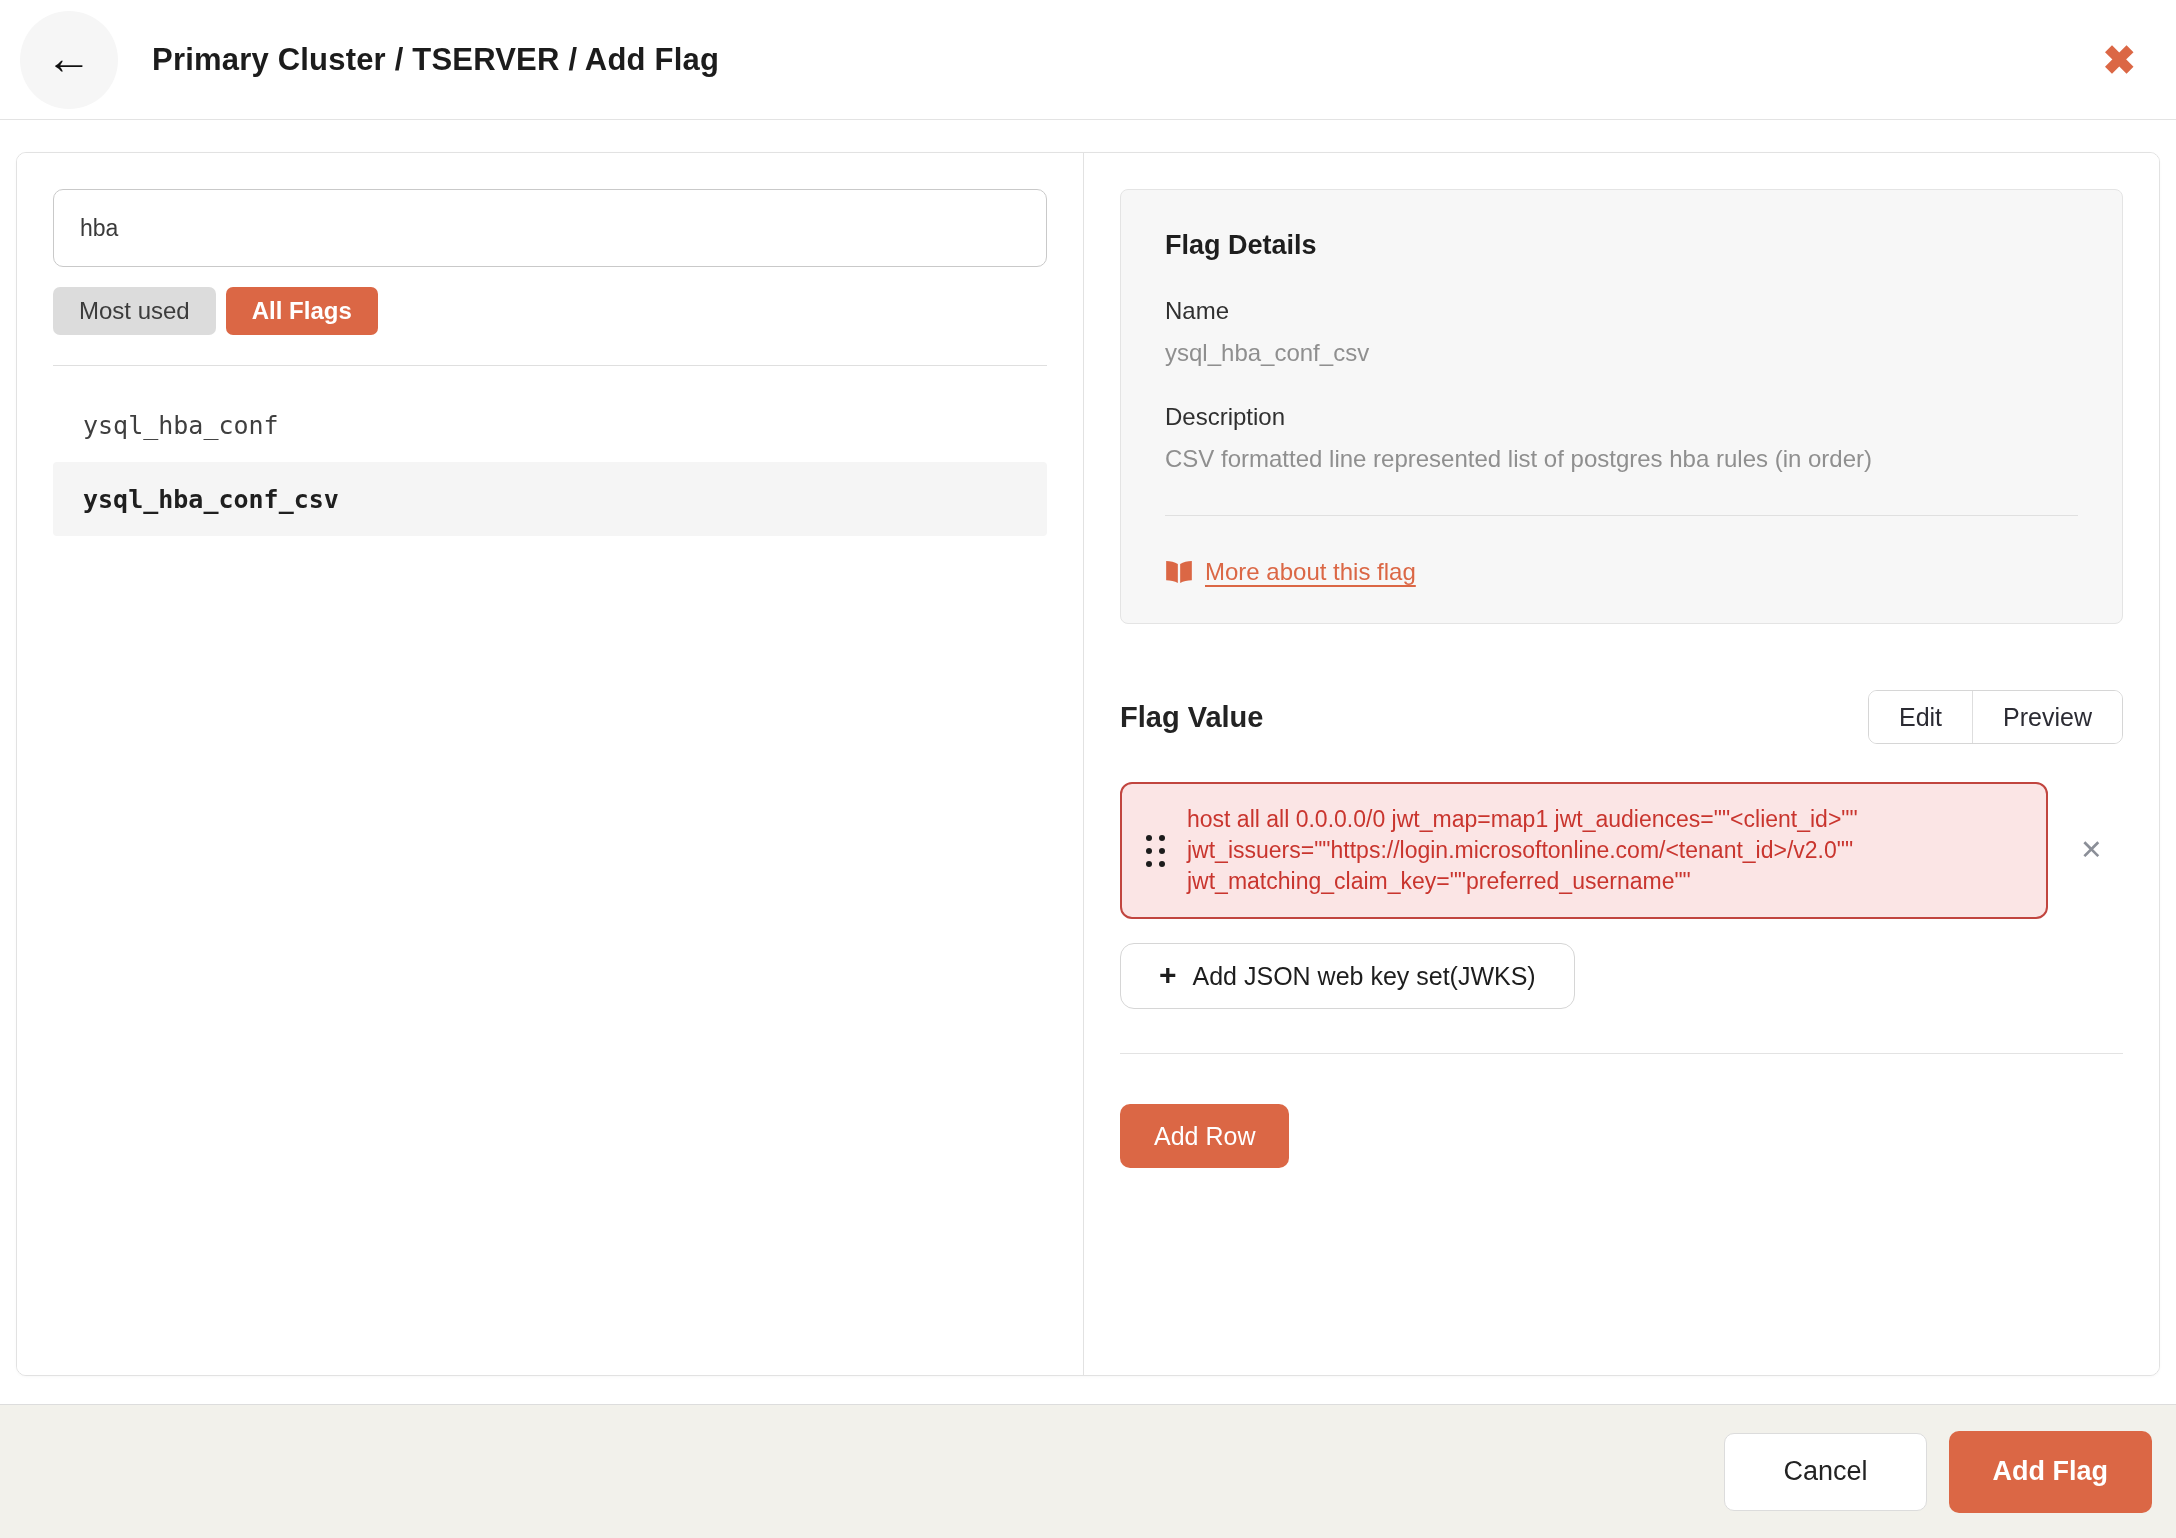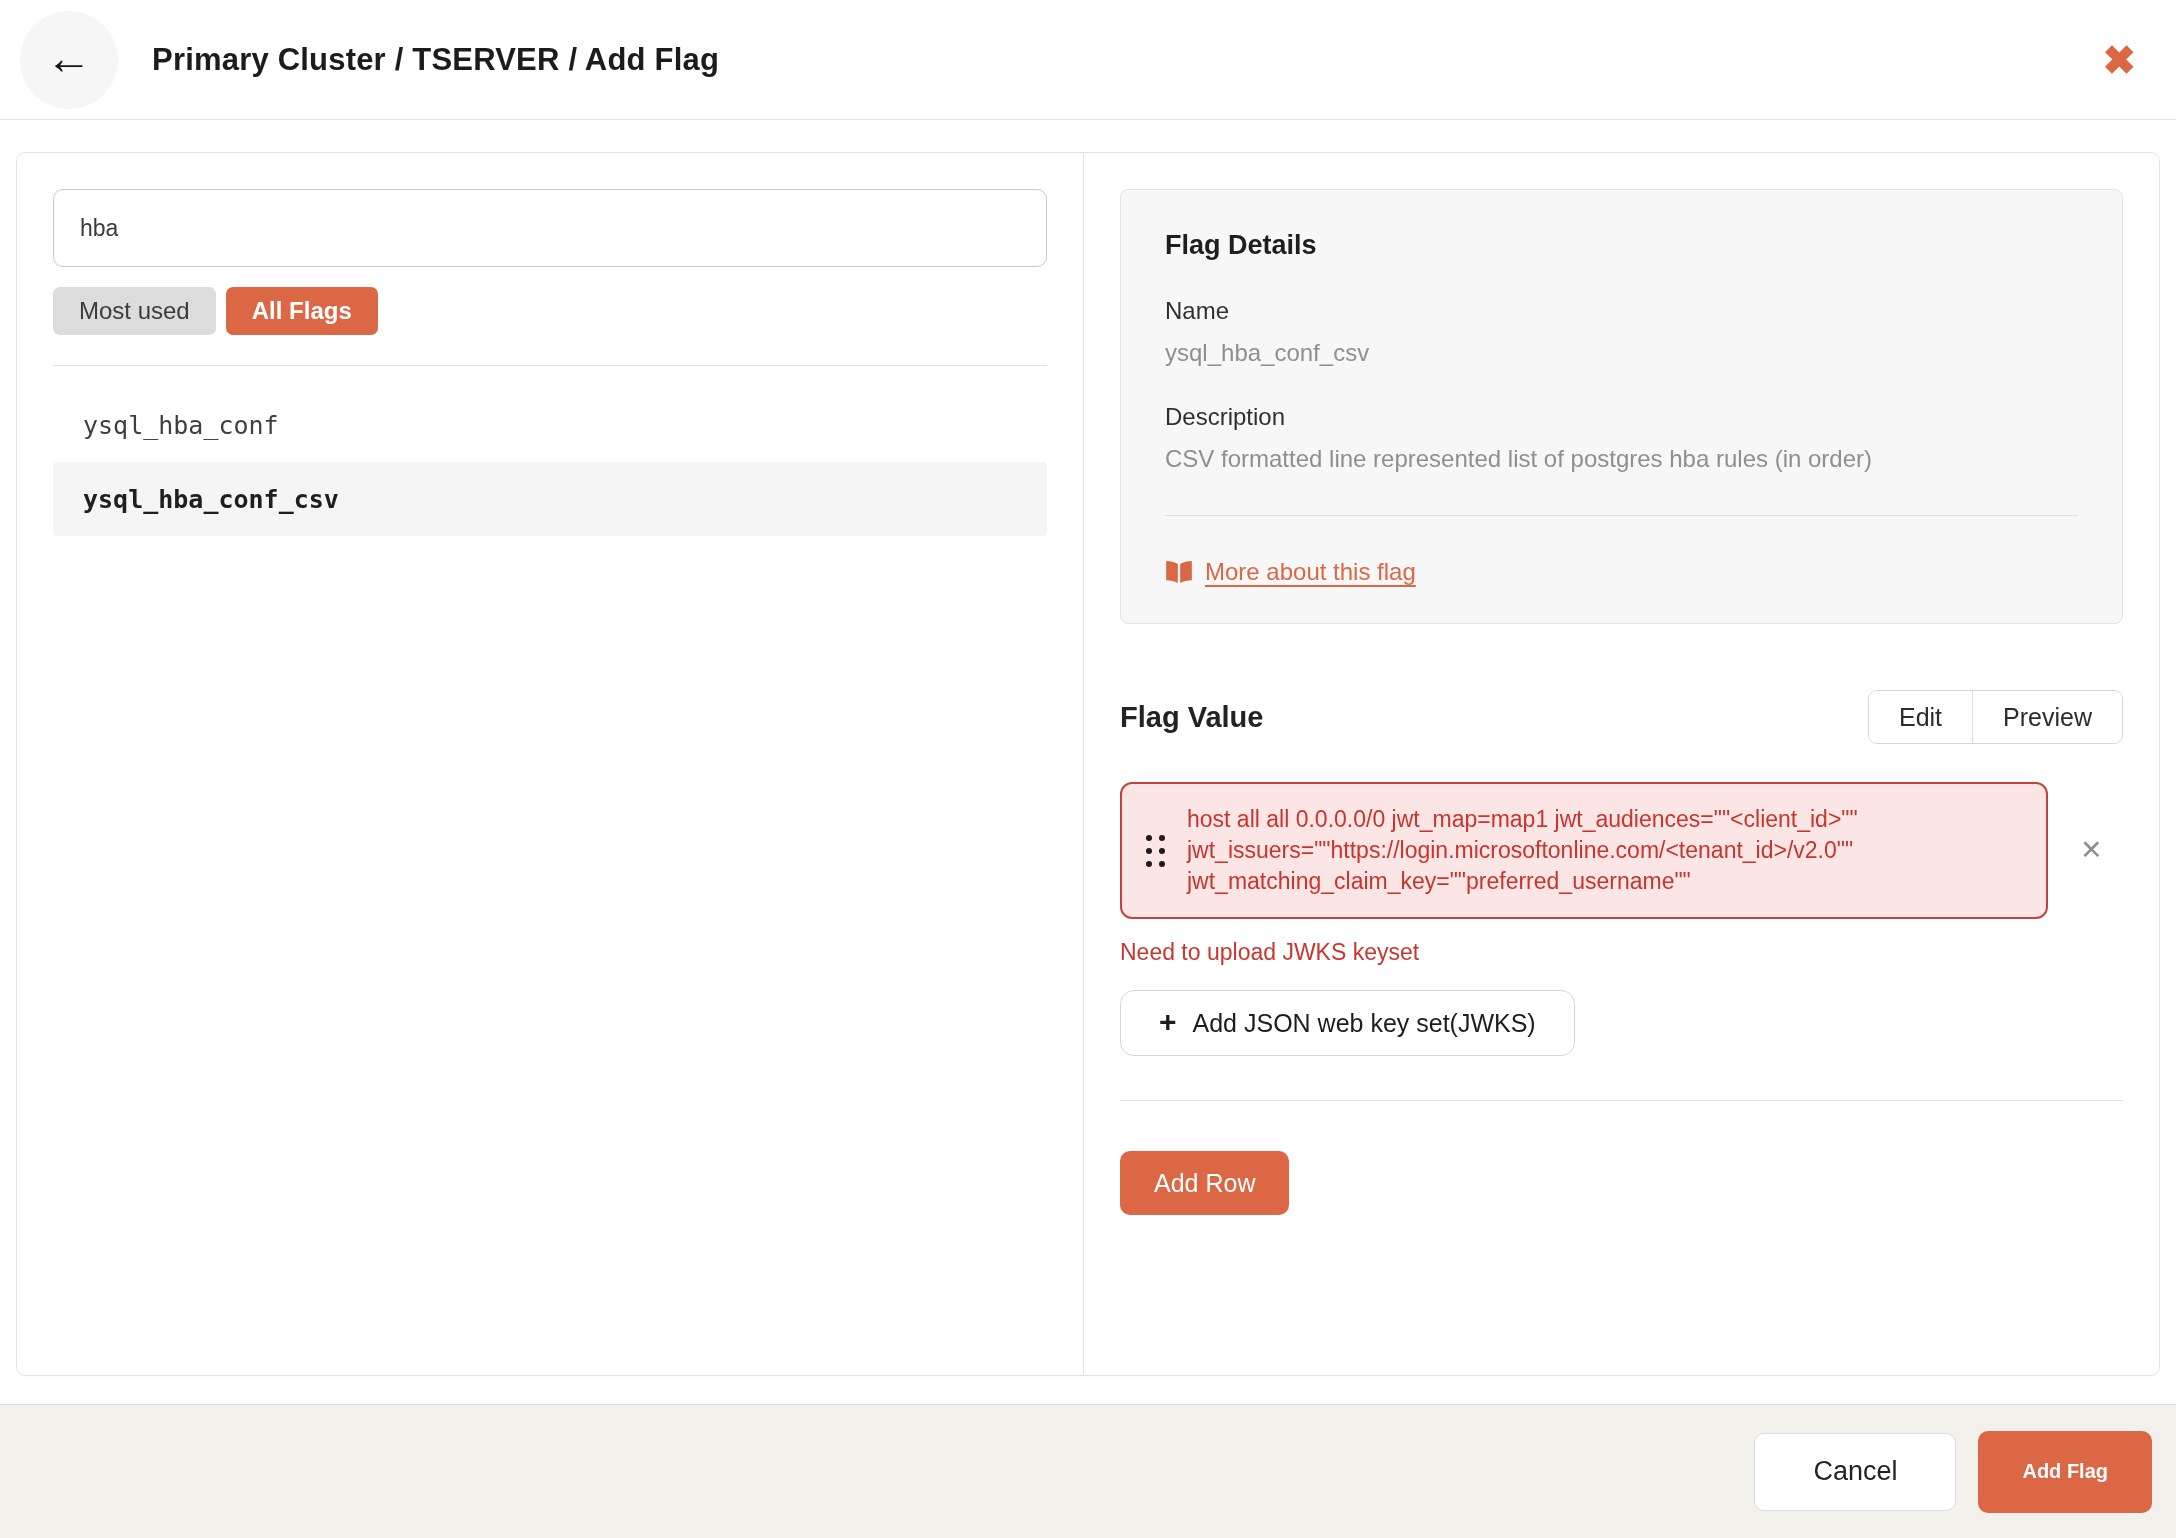--- a/index.html
+++ b/index.html
@@ -118,21 +118,21 @@
     position: absolute; left: 0; right: 0; bottom: 0; height: 134px;
     background: #f2f1eb; border-top: 1px solid #dddddd;
     display: flex; align-items: center; justify-content: flex-end; padding-right: 24px; gap: 22px; padding-left: 8px;
   }
   .cancel-btn {
     height: 78px; padding: 0 58px; background: #fff; border: 1px solid #dcdcdc; border-radius: 10px;
     font-family: "Liberation Sans", sans-serif; font-size: 27px; color: #232323; cursor: pointer;
   }
   .add-flag-btn {
     height: 82px; padding: 0 44px; background: var(--accent); border: none; border-radius: 10px;
-    font-family: "Liberation Sans", sans-serif; font-size: 20px; font-weight: 700; color: #fff; cursor: pointer;
+    font-family: "Liberation Sans", sans-serif; font-size: 27px; font-weight: 700; color: #fff; cursor: pointer;
   }
 
   :root { --accent: #DB6745; }
 </style>
 </head>
 <body>
 
 <div class="screen">
 
   <header class="modal-header">
@@ -197,21 +197,20 @@
               <i></i>
               <i></i>
           </span>
           <span class="row-text">host all all 0.0.0.0/0 jwt_map=map1 jwt_audiences=""&lt;client_id&gt;"" jwt_issuers=""https://login.microsoftonline.com/&lt;tenant_id&gt;/v2.0"" jwt_matching_claim_key=""preferred_username""</span>
         </div>
         <button class="row-remove">
           <span>✕</span>
         </button>
       </div>
 
-      <div class="row-error">Need to upload JWKS keyset</div>
 
       <button class="jwks-btn">
         <span class="plus-icon">+</span>
         <span>Add JSON web key set(JWKS)</span>
       </button>
 
       <div class="right-divider"></div>
 
       <button class="add-row-btn">Add Row</button>
 

